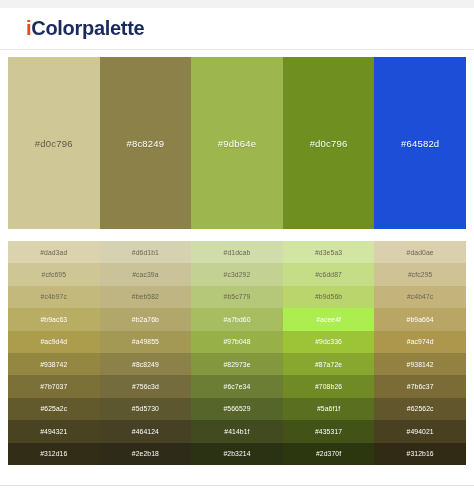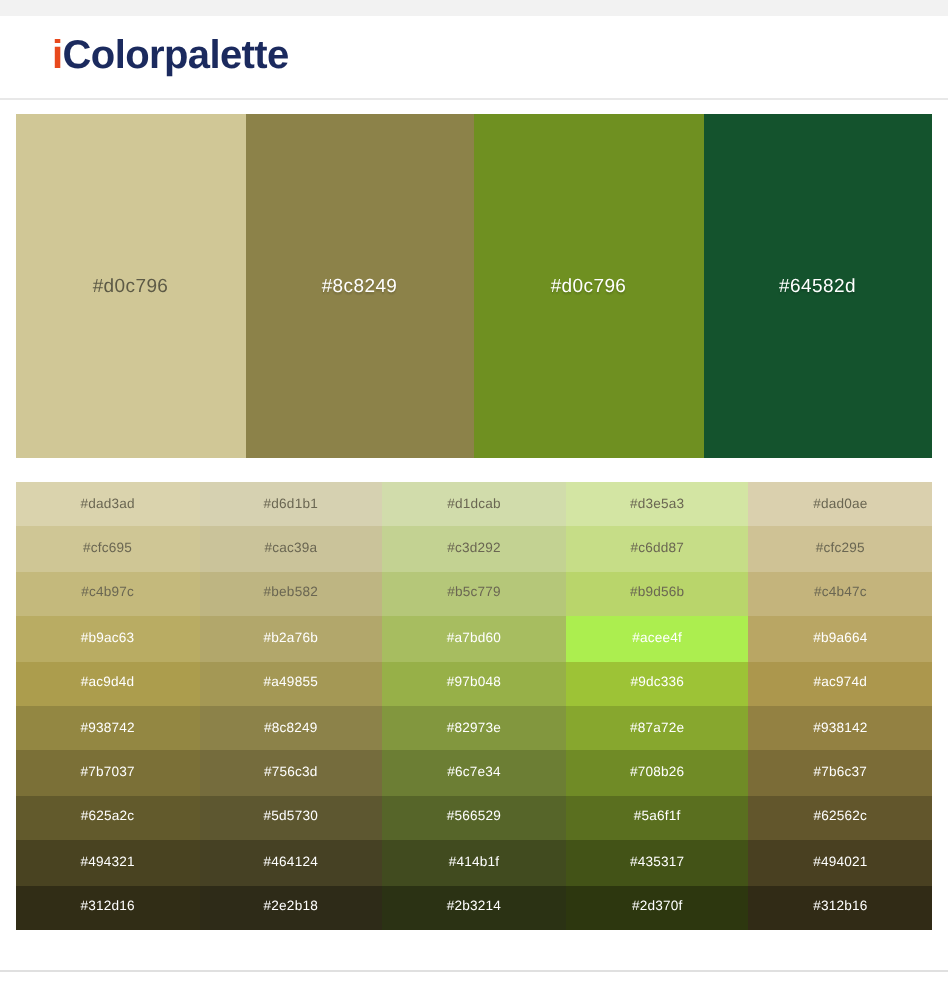--- a/index.html
+++ b/index.html
@@ -165,24 +165,27 @@
     </div>
   </div>
 
   <div class="main-strip">
       <div class="main-swatch light" style="background: rgb(208, 199, 150);">
         <span class="hexlabel">#d0c796</span>
       </div>
       <div class="main-swatch" style="background: rgb(140, 130, 73);">
         <span class="hexlabel">#8c8249</span>
       </div>
+      <div class="main-swatch" style="background: rgb(157, 182, 78);">
+        <span class="hexlabel">#9db64e</span>
+      </div>
       <div class="main-swatch" style="background: rgb(111, 144, 33);">
         <span class="hexlabel">#d0c796</span>
       </div>
-      <div class="main-swatch" style="background: #14532d;">
+      <div class="main-swatch" style="background: #1d4ed8;">
         <span class="hexlabel">#64582d</span>
       </div>
     </div>
 
   <div class="mid-gap"></div>
 
   <div class="grid-wrap">
       <div class="grid-row">
         <div class="grid-cell light" style="background: rgb(218, 211, 173);">
           <span class="hexlabel">#dad3ad</span>

